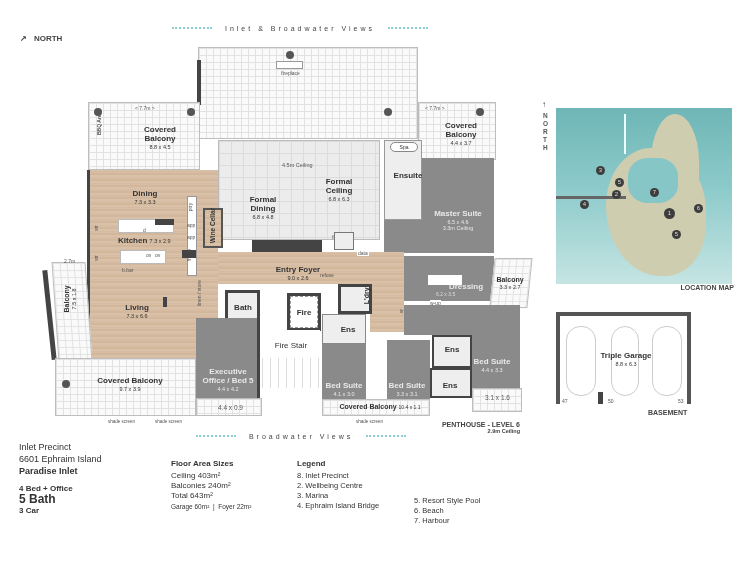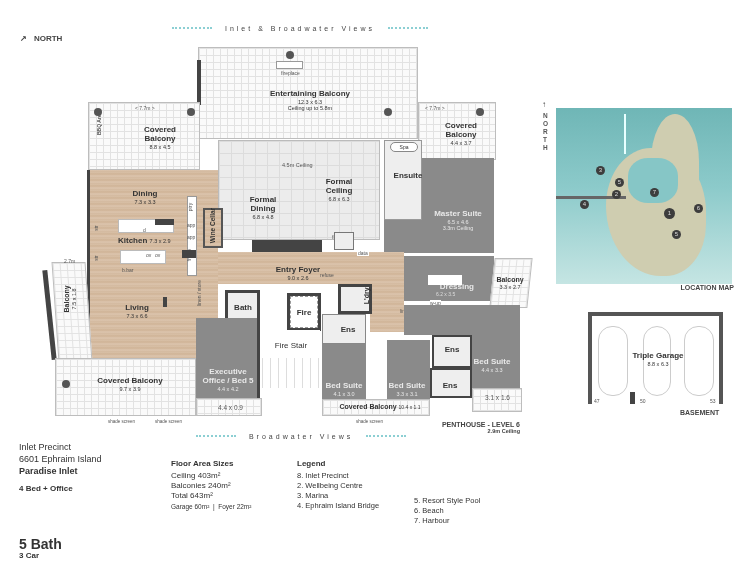--- a/index.html
+++ b/index.html
@@ -38,25 +38,20 @@
   <span class="waves"></span>
 </div>
 
 <div class="abs" style="left:0;top:0;width:530px;height:430px;">
 
   <div class="abs grid" style="left:198px;top:47px;width:220px;height:92px;"></div>
   <div class="abs wall" style="left:197px;top:60px;width:4px;height:45px;"></div>
   <div class="col" style="left:286px;top:51px;"></div>
   <div class="small" style="left:281px;top:70px;">fireplace</div>
   <div class="abs" style="left:276px;top:61px;width:27px;height:8px;border:1px solid #999;background:#fff;"></div>
-  <div class="room-label" style="left:240px;top:90px;width:140px;">
-    <span>Entertaining Balcony</span>
-    <span class="dim">12.3 x 6.3</span>
-    <span class="dim">Ceiling up to 5.8m</span>
-  </div>
 
   <div class="abs grid" style="left:88px;top:102px;width:112px;height:68px;"></div>
   <div class="col" style="left:94px;top:108px;"></div>
   <div class="col" style="left:187px;top:108px;"></div>
   <div class="small" style="left:135px;top:105px;">&lt; 7.7m &gt;</div>
   <div class="small" style="left:96px;top:135px;transform:rotate(-90deg);transform-origin:left top;font-weight:bold;">BBQ Area</div>
   <div class="room-label" style="left:130px;top:126px;width:60px;">
     <span>Covered Balcony</span>
     <span class="dim">8.8 x 4.5</span>
   </div>
@@ -89,21 +84,21 @@
 
   <div class="abs carpet" style="left:422px;top:158px;width:72px;height:95px;"></div>
   <div class="room-label light" style="left:430px;top:190px;width:56px;">
     <span>Master Suite</span>
     <span class="dim">6.5 x 4.6</span>
     <span class="dim">3.3m Ceiling</span>
   </div>
   <div class="abs carpet" style="left:384px;top:220px;width:40px;height:70px;"></div>
 
   <div class="abs carpet" style="left:400px;top:253px;width:94px;height:48px;border-top:3px solid #fff;"></div>
-  <div class="room-label light" style="left:420px;top:263px;width:54px;text-align:right;">Dressing</div>
+  <div class="room-label light" style="left:439px;top:263px;width:54px;">Dressing</div>
   <div class="abs" style="left:428px;top:275px;width:34px;height:10px;background:#fff;"></div>
   <div class="small" style="left:436px;top:291px;color:#ddd;">6.2 x 3.5</div>
   <div class="small" style="left:430px;top:300px;background:#fff;">w-up</div>
 
   <div class="abs grid" style="left:492px;top:258px;width:38px;height:50px;transform:skewX(-6deg);"></div>
   <div class="room-label" style="left:492px;top:276px;width:36px;font-size:7px;">
     <span>Balcony</span>
     <span class="dim">3.3 x 2.7</span>
   </div>
 
@@ -245,21 +240,21 @@
     <div class="marker" style="left:56px;top:82px;">2</div>
     <div class="marker" style="left:24px;top:92px;">4</div>
     <div class="marker" style="left:94px;top:80px;">7</div>
     <div class="marker" style="left:108px;top:100px;width:11px;height:11px;line-height:11px;">1</div>
     <div class="marker" style="left:138px;top:96px;">6</div>
     <div class="marker" style="left:116px;top:122px;">5</div>
   </div>
   <div class="abs" style="right:6px;top:184px;font-size:7px;font-weight:bold;color:#444;">LOCATION MAP</div>
 </div>
 
-<div class="abs" style="left:556px;top:312px;width:135px;height:110px;margin-left:32px;">
+<div class="abs" style="left:556px;top:312px;width:135px;height:110px;">
   <div class="abs" style="left:0;top:0;width:135px;height:92px;border:4px solid #555;border-bottom:none;"></div>
   <div class="abs" style="left:10px;top:14px;width:30px;height:70px;border:1px solid #ccc;border-radius:14px;"></div>
   <div class="abs" style="left:55px;top:14px;width:28px;height:70px;border:1px solid #ccc;border-radius:14px;"></div>
   <div class="abs" style="left:96px;top:14px;width:30px;height:70px;border:1px solid #ccc;border-radius:14px;"></div>
   <div class="room-label" style="left:30px;top:40px;width:80px;">
     <span>Triple Garage</span>
     <span class="dim">8.8 x 6.3</span>
   </div>
   <div class="abs wall" style="left:42px;top:80px;width:5px;height:12px;"></div>
   <div class="small" style="left:6px;top:86px;">47</div>
@@ -267,21 +262,21 @@
   <div class="small" style="left:122px;top:86px;">53</div>
   <div class="abs" style="left:92px;top:97px;font-size:7px;font-weight:bold;color:#444;">BASEMENT</div>
 </div>
 
 <div class="abs" style="left:19px;top:441px;">
   <div class="info-line">Inlet Precinct</div>
   <div class="info-line">6601 Ephraim Island</div>
   <div class="info-line" style="font-weight:bold;">Paradise Inlet</div>
   <div style="height:6px;"></div>
   <div class="info-line" style="font-size:8px;font-weight:bold;line-height:11px;">4 Bed + Office</div>
-  <div class="info-line" style="font-size:14px;font-weight:bold;line-height:11px;margin-top:45px;">5 Bath</div>
+  <div class="info-line" style="font-size:12px;font-weight:bold;line-height:11px;">5 Bath</div>
   <div class="info-line" style="font-size:8px;font-weight:bold;line-height:11px;">3 Car</div>
 </div>
 
 <div class="abs" style="left:171px;top:459px;">
   <div class="sec-title">Floor Area Sizes</div>
   <div class="list-line" style="font-size:8px;">Ceiling 403m²</div>
   <div class="list-line" style="font-size:8px;">Balconies 240m²</div>
   <div class="list-line" style="font-size:8px;">Total 643m²</div>
   <div class="list-line" style="font-size:6.5px;margin-top:1px;white-space:pre;">Garage 60m²  |  Foyer 22m²</div>
 </div>

